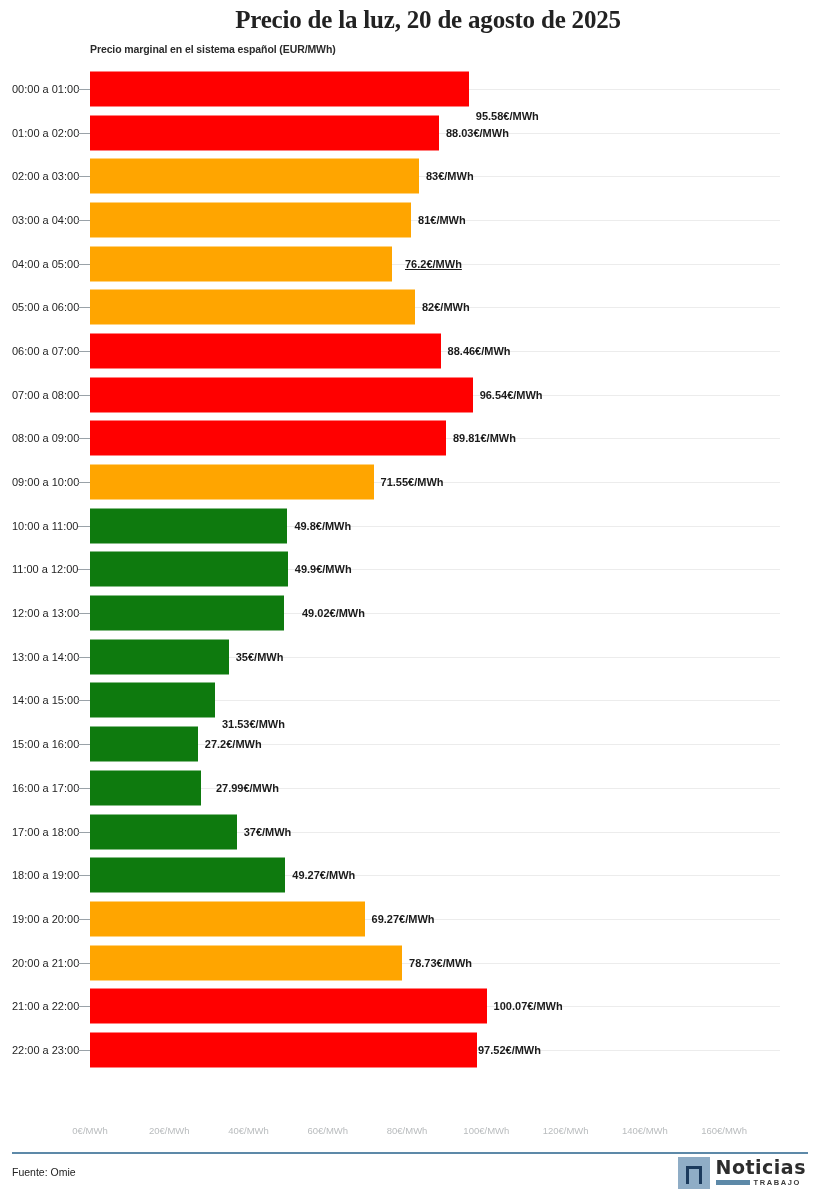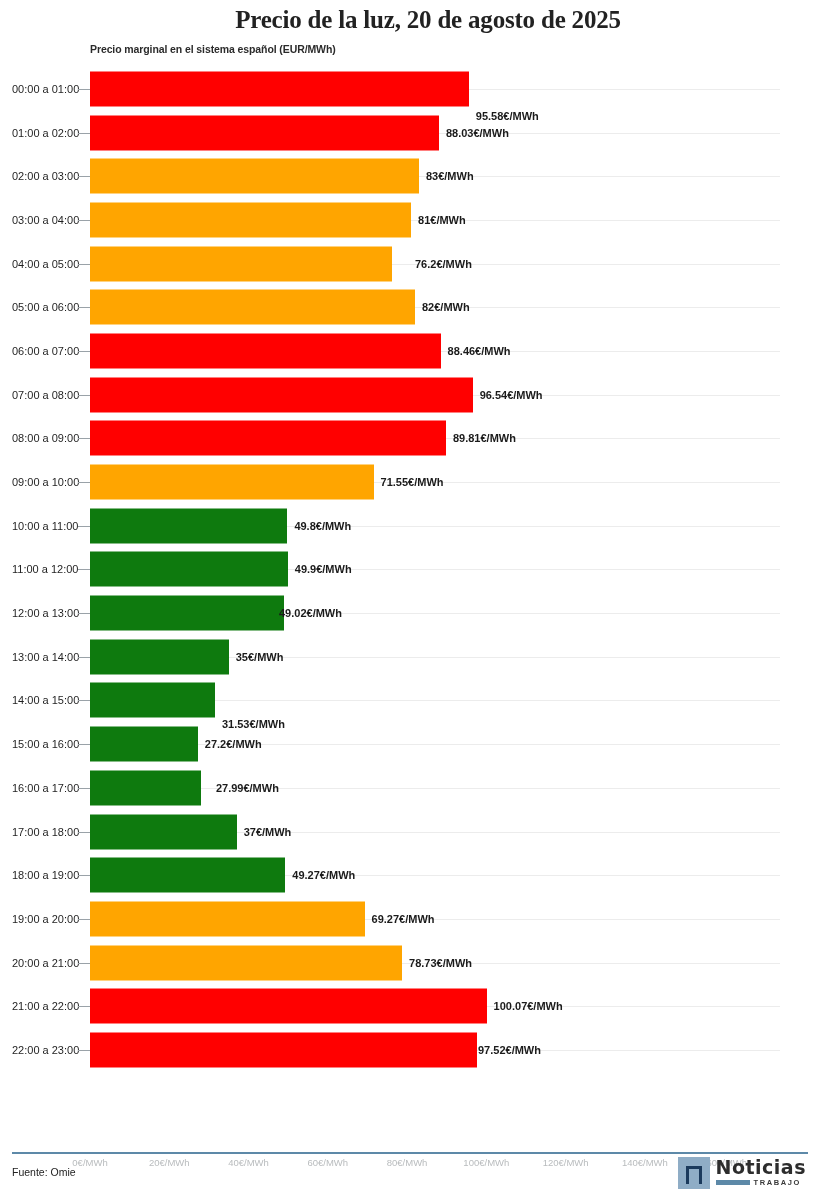--- a/index.html
+++ b/index.html
@@ -102,21 +102,20 @@
     white-space: nowrap;
   }
 
   
   .xaxis {
     position: absolute;
     top: 1125px;
     left: 0;
     width: 820px;
     height: 18px;
-    margin-top: 32px;
   }
   .xtick {
     position: absolute;
     top: 0;
     transform: translateX(-50%);
     font-size: 9.5px;
     color: #b9bcbe;
     white-space: nowrap;
   }
 
@@ -226,21 +225,21 @@
           <div class="row-label">03:00 a 04:00</div>
           <div class="tick-stub"></div>
           <div class="bar" style="width: 321.037px; background: rgb(255, 165, 0);"></div>
           <div class="bar-value" style="left: 418.037px;">81€/MWh</div>
         </div>
         <div class="row">
           <div class="gridline" style="background: rgb(236, 236, 236);"></div>
           <div class="row-label">04:00 a 05:00</div>
           <div class="tick-stub"></div>
           <div class="bar" style="width: 302.012px; background: rgb(255, 165, 0);"></div>
-          <div class="bar-value" style="left: 415px;">76.2€/MWh</div>
+          <div class="bar-value" style="left: 405px; text-decoration: underline;">76.2€/MWh</div>
         </div>
         <div class="row">
           <div class="gridline" style="background: rgb(236, 236, 236);"></div>
           <div class="row-label">05:00 a 06:00</div>
           <div class="tick-stub"></div>
           <div class="bar" style="width: 325px; background: rgb(255, 165, 0);"></div>
           <div class="bar-value" style="left: 422px;">82€/MWh</div>
         </div>
         <div class="row">
           <div class="gridline" style="background: rgb(236, 236, 236);"></div>
@@ -282,21 +281,21 @@
           <div class="row-label">11:00 a 12:00</div>
           <div class="tick-stub"></div>
           <div class="bar" style="width: 197.774px; background: rgb(14, 122, 14);"></div>
           <div class="bar-value" style="left: 294.774px;">49.9€/MWh</div>
         </div>
         <div class="row">
           <div class="gridline" style="background: rgb(236, 236, 236);"></div>
           <div class="row-label">12:00 a 13:00</div>
           <div class="tick-stub"></div>
           <div class="bar" style="width: 194.287px; background: rgb(14, 122, 14);"></div>
-          <div class="bar-value" style="left: 279px;">49.02€/MWh</div>
+          <div class="bar-value" style="left: 302px;">49.02€/MWh</div>
         </div>
         <div class="row">
           <div class="gridline" style="background: rgb(236, 236, 236);"></div>
           <div class="row-label">13:00 a 14:00</div>
           <div class="tick-stub"></div>
           <div class="bar" style="width: 138.72px; background: rgb(14, 122, 14);"></div>
           <div class="bar-value" style="left: 235.72px;">35€/MWh</div>
         </div>
         <div class="row">
           <div class="gridline" style="background: rgb(236, 236, 236);"></div>

